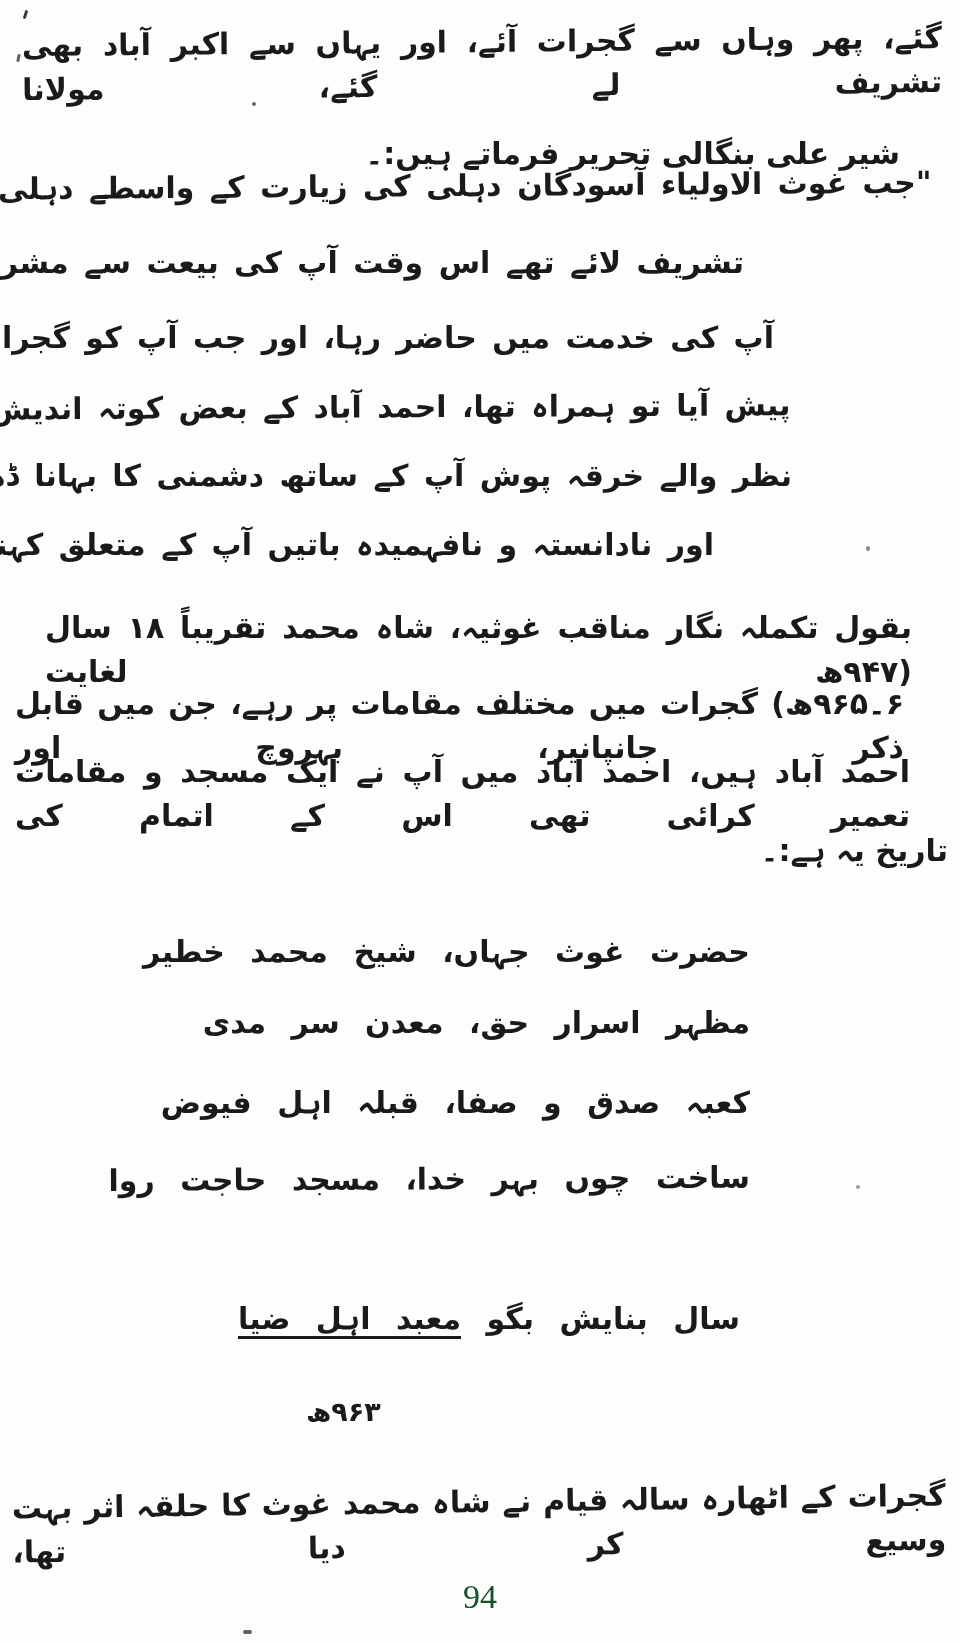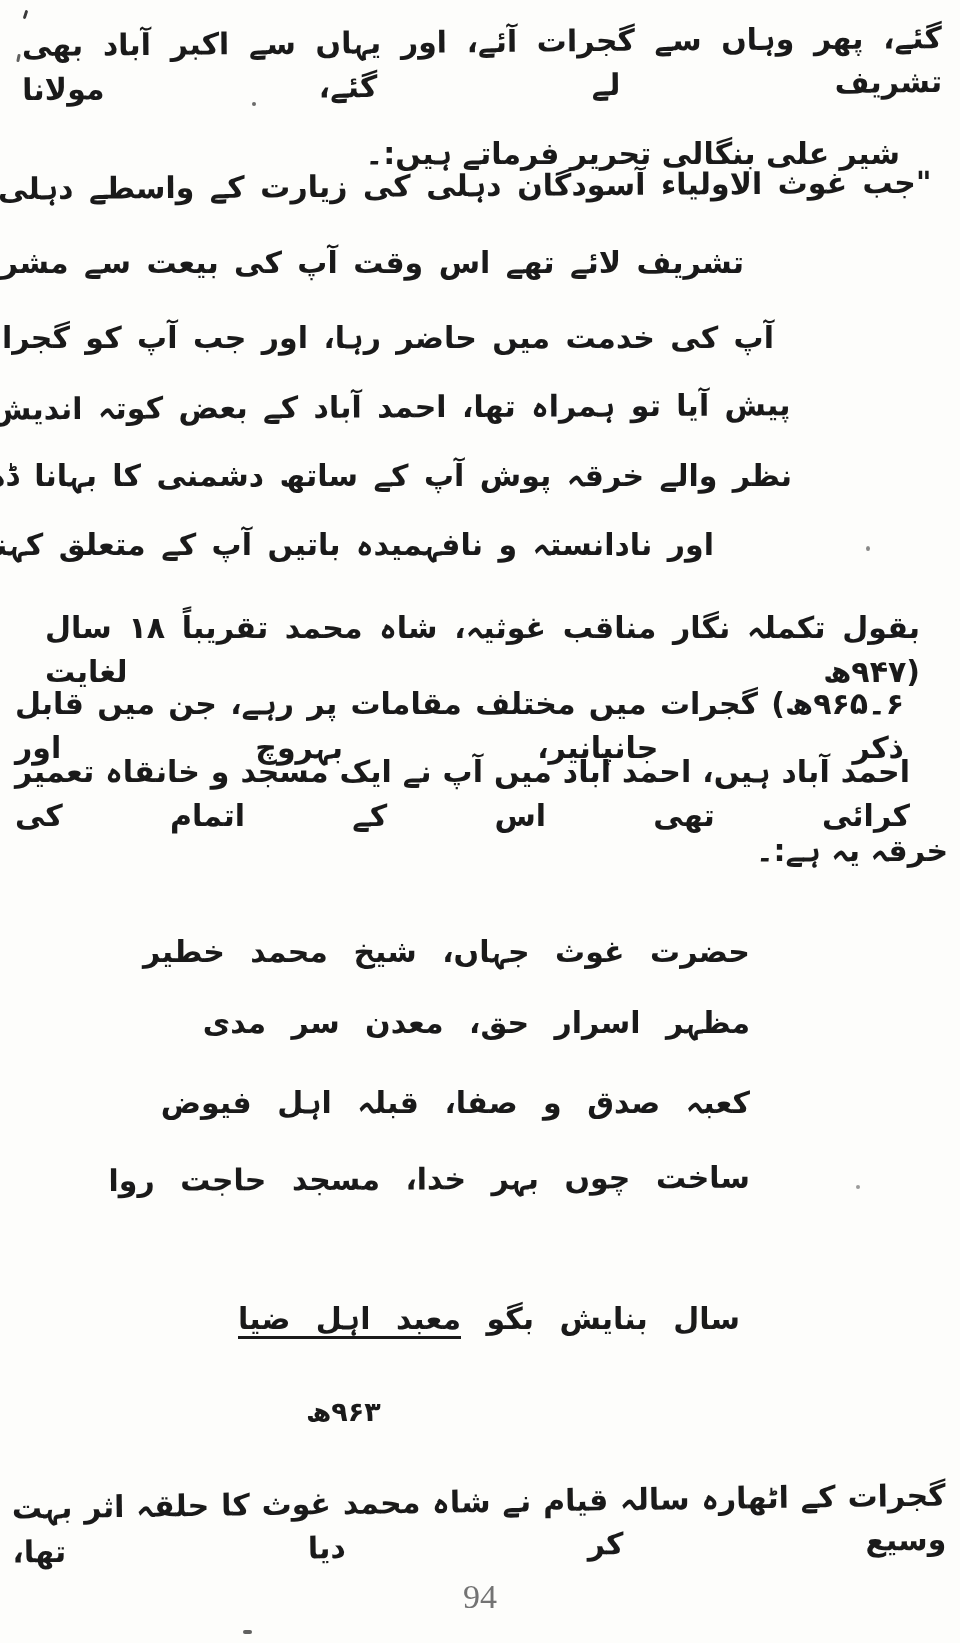--- a/index.html
+++ b/index.html
@@ -38,21 +38,21 @@
   .l-intro1{top:96px;  right:60px;margin-top:36px;}
   
   .quote-line{word-spacing:5px;}
   .l-q0{top:164px; right:28px;  transform:rotate(-0.4deg);}
   .l-q1{top:241px; right:216px;}
   .l-q2{top:316px; right:186px;}
   .l-q3{top:386px; right:170px; transform:rotate(-0.3deg);}
   .l-q4{top:454px; right:168px;}
   .l-q5{top:523px; right:246px;}
   
-  .l-b0{top:606px; right:40px; left:45px;}
+  .l-b0{top:606px; right:48px; left:45px;}
   .l-b1{top:682px; right:56px; left:15px;}
   .l-b2{top:750px; right:50px; left:15px;}
   .l-b3{top:829px; right:12px;}
   
   .poem-line{
     left:228px; width:522px; right:auto;
     text-align:center;
     word-spacing:15px;
     font-size:30px;
   }
@@ -68,21 +68,21 @@
   
   .l-year{top:1392px; left:306px; right:auto; font-size:27px; text-align:right;}
   
   .l-close{top:1480px; right:14px; left:12px; transform:rotate(-0.8deg);}
   
   .page-number{
     position:absolute;
     top:1578px; left:0; width:100%;
     text-align:center;
     direction:ltr;
-    color:#737373;
+    color:#14532d;
     font-family:"Liberation Serif",serif;
     font-weight:normal;
     font-size:34px;
   }
   
   .speck{position:absolute; background:#3a3a3a; border-radius:50%;}
   .speck.s1{left:24px;  top:10px;  width:3px; height:9px;  transform:rotate(18deg); border-radius:2px;}
   .speck.s2{left:17px;  top:54px;  width:3px; height:8px;  transform:rotate(12deg); border-radius:2px; opacity:.8;}
   .speck.s3{left:252px; top:102px; width:4px; height:4px;  opacity:.75;}
   .speck.s4{left:866px; top:546px; width:4px; height:5px;  opacity:.6;}
@@ -99,22 +99,22 @@
 
   <div class="uline quote-line l-q0">"جب غوث الاولیاء آسودگان دہلی کی زیارت کے واسطے دہلی</div>
   <div class="uline quote-line l-q1">تشریف لائے تھے اس وقت آپ کی بیعت سے مشرف ہوا، اور</div>
   <div class="uline quote-line l-q2">آپ کی خدمت میں حاضر رہا، اور جب آپ کو گجرات کا سفر</div>
   <div class="uline quote-line l-q3">پیش آیا تو ہمراہ تھا، احمد آباد کے بعض کوتہ اندیش عالم اور چھوٹی</div>
   <div class="uline quote-line l-q4">نظر والے خرقہ پوش آپ کے ساتھ دشمنی کا بہانا ڈھونڈھنے لگے</div>
   <div class="uline quote-line l-q5">اور نادانستہ و نافہمیدہ باتیں آپ کے متعلق کہنے لگے " ۱۲۳</div>
 
   <div class="uline jfull l-b0">بقول تکملہ نگار مناقب غوثیہ، شاہ محمد تقریباً ۱۸ سال (۹۴۷ھ لغایت</div>
   <div class="uline jfull l-b1">۶۔۹۶۵ھ) گجرات میں مختلف مقامات پر رہے، جن میں قابل ذکر جانپانیر، بہروچ اور</div>
-  <div class="uline jfull l-b2">احمد آباد ہیں، احمد آباد میں آپ نے ایک مسجد و خانقاہ تعمیر کرائی تھی اس کے اتمام کی</div>
-  <div class="uline l-b3">خرقہ یہ ہے:۔</div>
+  <div class="uline jfull l-b2">احمد آباد ہیں، احمد آباد میں آپ نے ایک مسجد و مقامات تعمیر کرائی تھی اس کے اتمام کی</div>
+  <div class="uline l-b3">تاریخ یہ ہے:۔</div>
 
   <div class="uline poem-line l-pm0">حضرت غوث جہاں، شیخ محمد خطیر</div>
   <div class="uline poem-line l-pm1">مظہر اسرار حق، معدن سر مدی</div>
   <div class="uline poem-line l-pm2">کعبہ صدق و صفا، قبلہ اہل فیوض</div>
   <div class="uline poem-line l-pm3">ساخت چوں بہر خدا، مسجد حاجت روا</div>
   <div class="uline poem-line l-pm5">
     <span>سال بنایش بگو</span>
     <span class="underlined">معبد اہل ضیا</span>
   </div>
 

